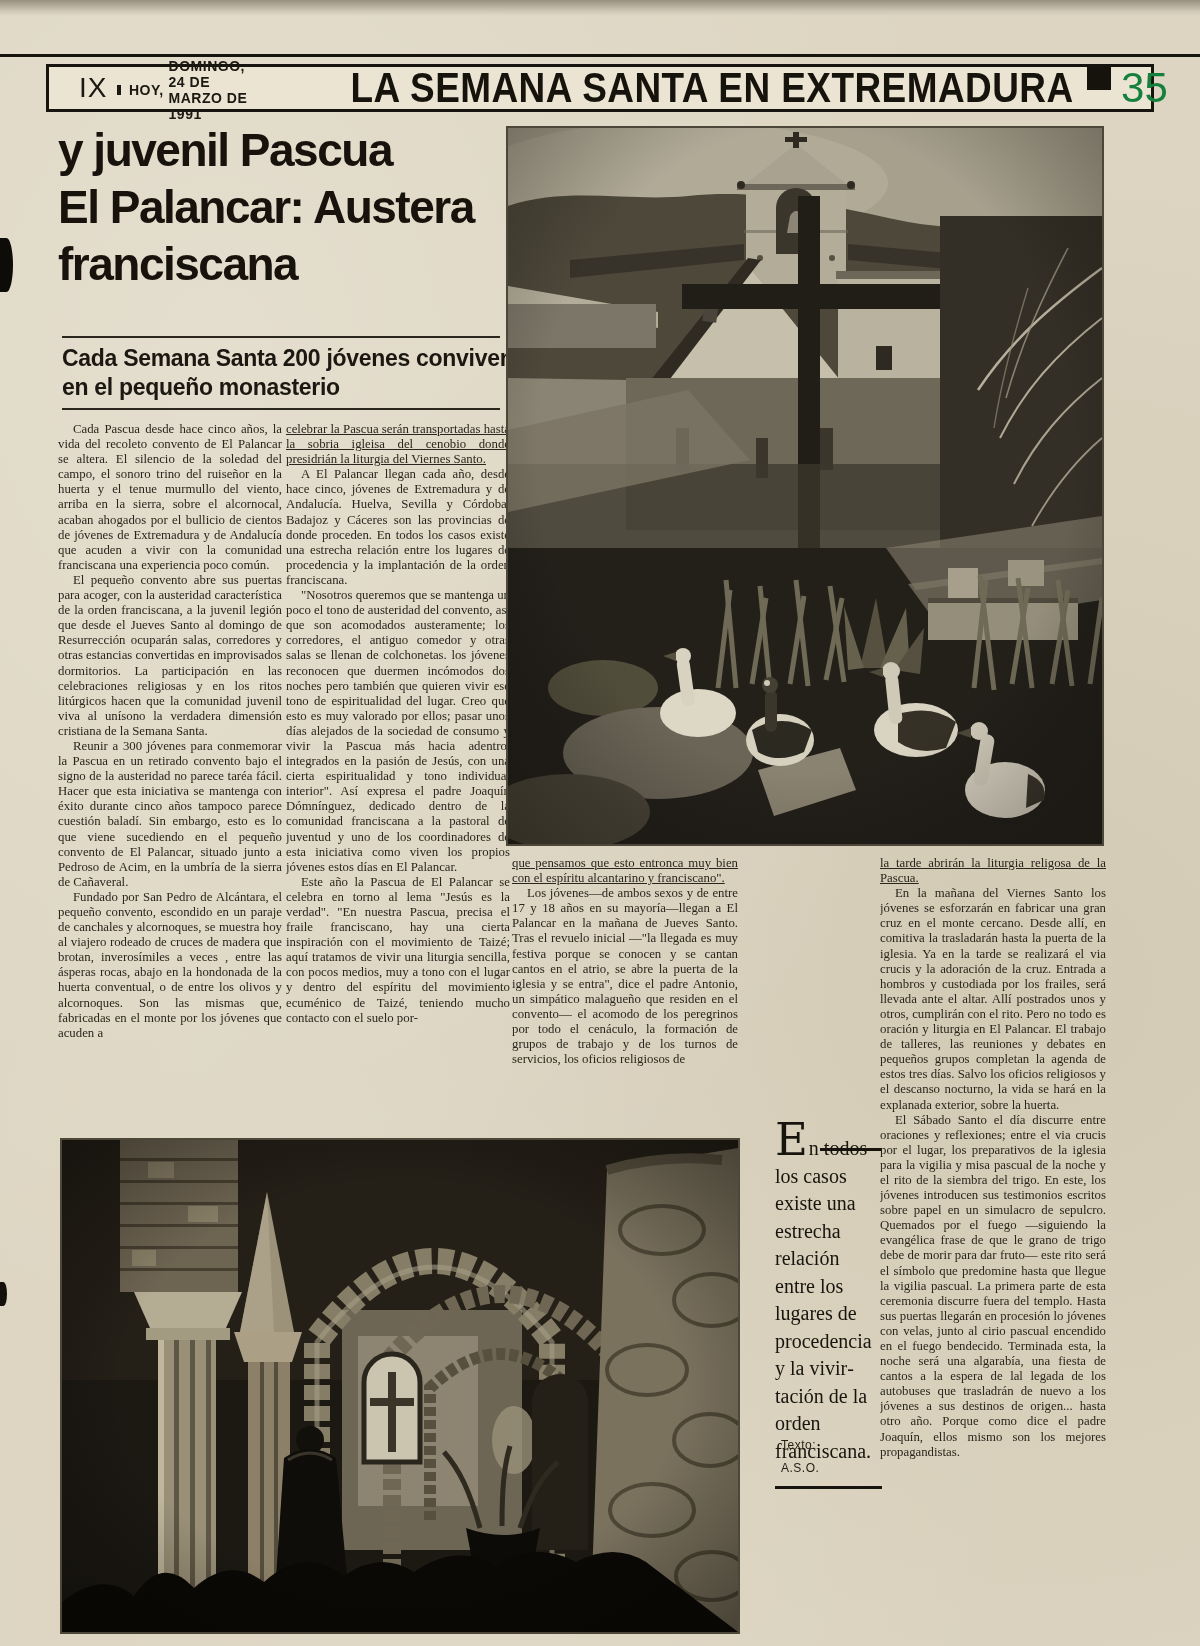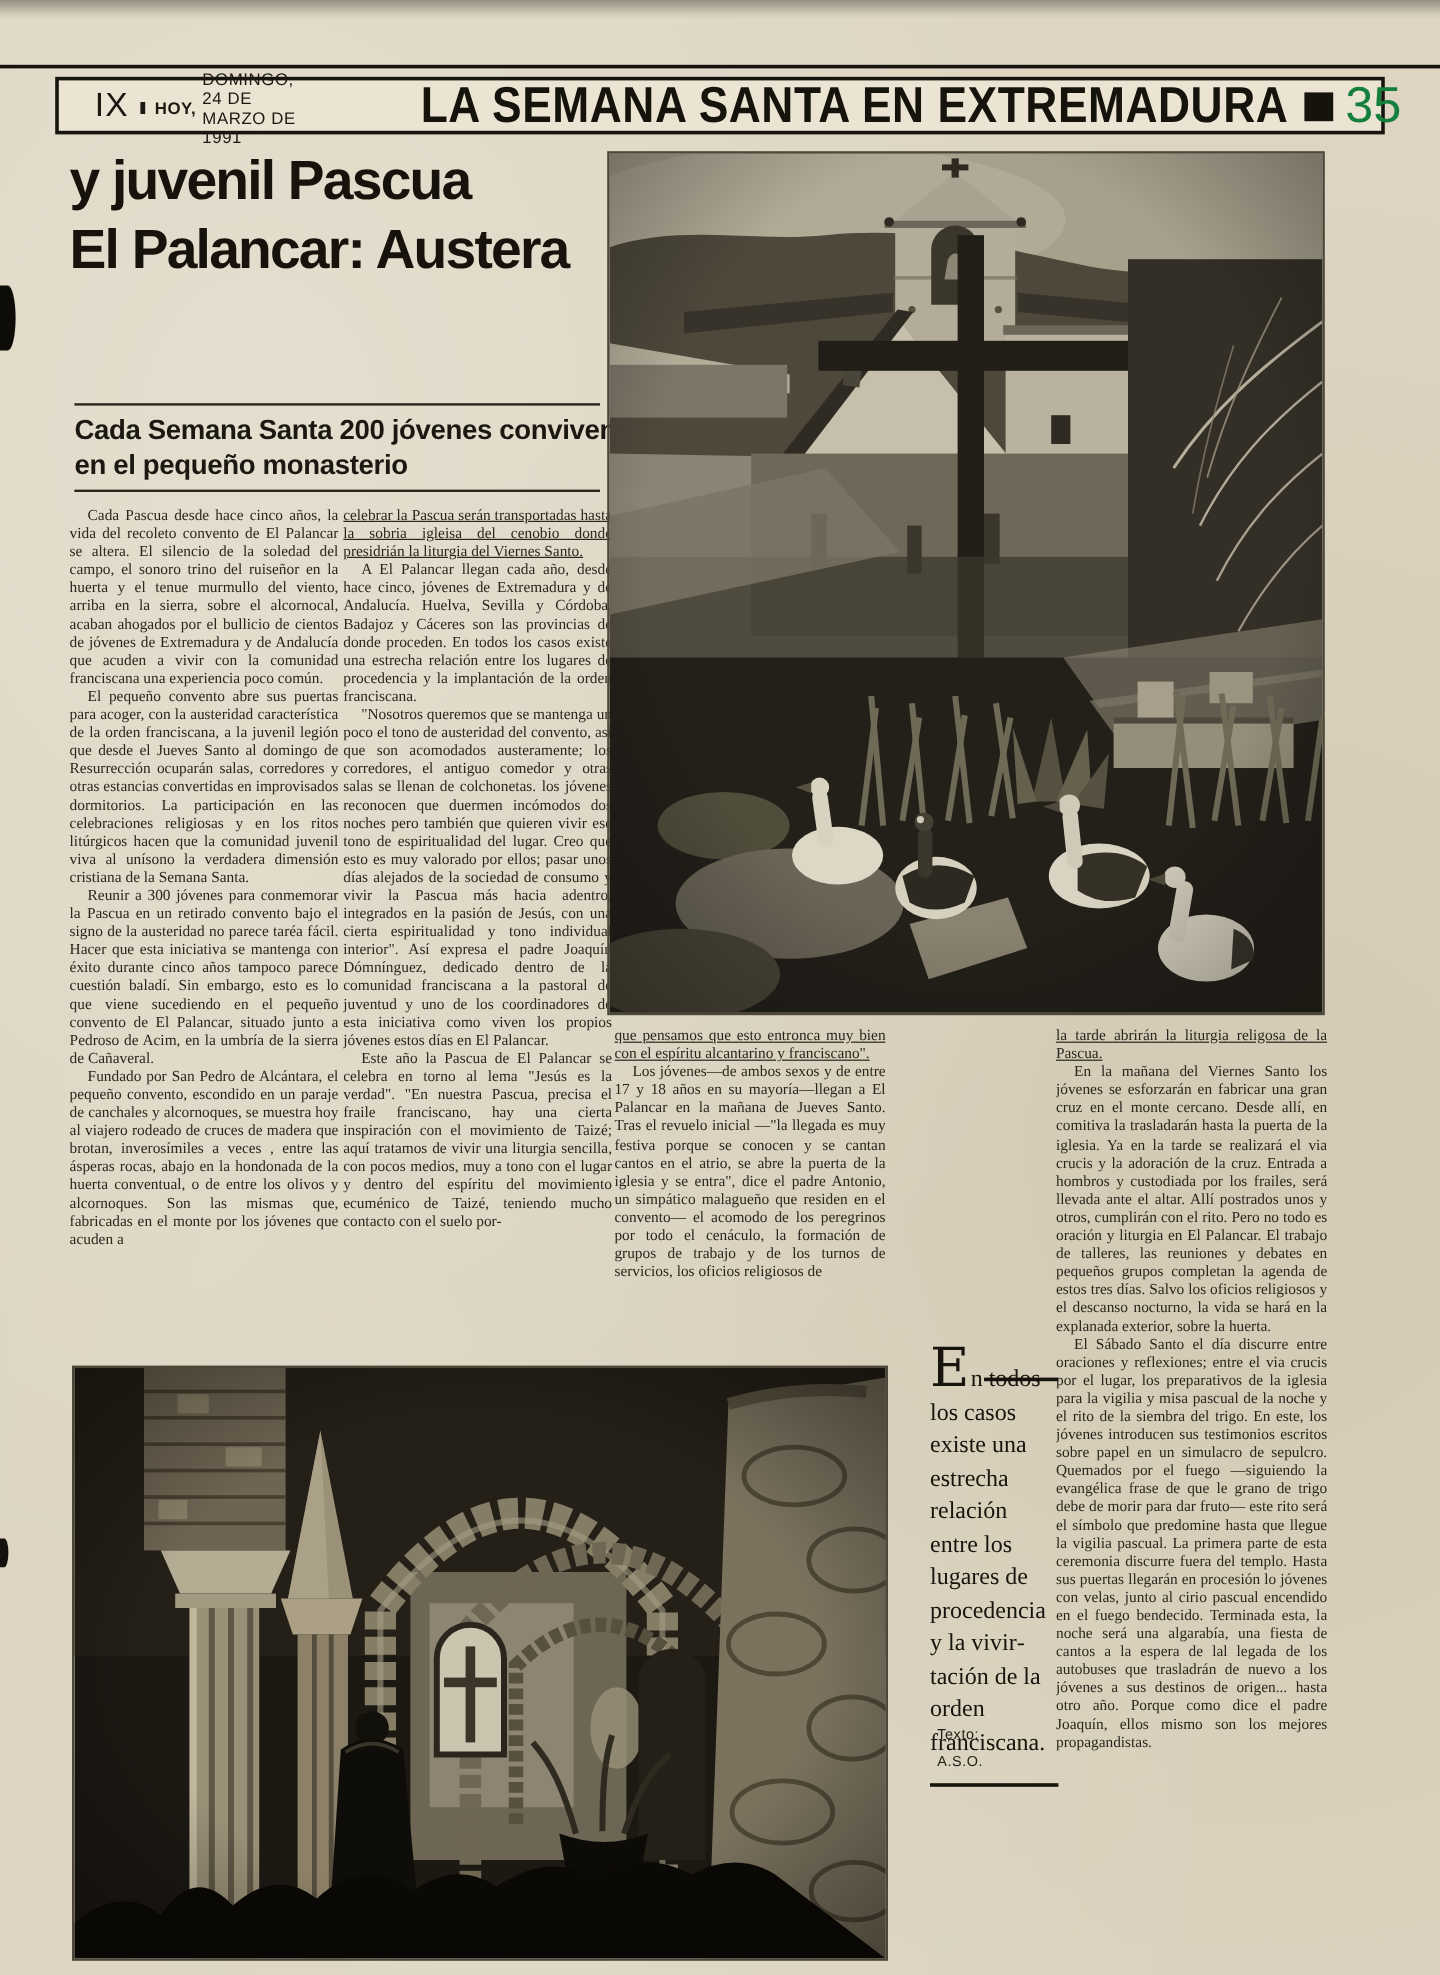--- a/index.html
+++ b/index.html
@@ -13,22 +13,22 @@
   .scan-top{position:absolute;left:0;top:0;width:1200px;height:16px;
     background:linear-gradient(#979080,#cfc8b6 70%,rgba(207,200,182,0));}
   .top-rule{position:absolute;left:0;top:54px;width:1200px;height:3px;background:#17140f;}
   .masthead{position:absolute;left:46px;top:64px;width:1108px;height:48px;border:3px solid #17140f;
     background:#ebe4d2;box-sizing:border-box;display:flex;align-items:center;justify-content:space-between;
     padding:0 16px 0 30px;}
   .mh-left{display:flex;align-items:center;font-family:"Liberation Sans",sans-serif;color:#1b1812;}
   .mh-ed{font-size:28px;font-weight:400;letter-spacing:1px;}
   .mh-sq{width:10px;height:10px;background:#1b1812;margin:4px 8px 0 10px;}
   .mh-paper{font-size:14px;font-weight:700;letter-spacing:.5px;margin-right:5px;margin-top:4px;}
-  .mh-date{font-size:14px;font-weight:400;letter-spacing:.5px;margin-top:4px;}
-  .mh-right{display:flex;align-items:center;}
+  .mh-date{font-size:14px;font-weight:700;letter-spacing:.5px;margin-top:4px;}
+  .mh-right{display:flex;align-items:flex-start;}
   .mh-section{font-family:"Liberation Sans",sans-serif;font-size:42px;font-weight:700;color:#16130d;
     transform:scaleX(.88);transform-origin:right center;letter-spacing:.5px;white-space:nowrap;}
   .mh-pagesq{width:24px;height:24px;background:#16130d;margin:2px 10px 0 14px;}
   .mh-pagenum{font-family:"Liberation Sans",sans-serif;font-size:42px;font-weight:400;color:#15803d;}
   .headline{position:absolute;left:58px;top:122px;width:470px;font-family:"Liberation Sans",sans-serif;
     font-weight:700;font-size:46px;line-height:57px;letter-spacing:-1.5px;color:#17130c;}
   .headline span{display:block;}
   .rule{position:absolute;background:#2b271f;height:2px;}
   .r-sub-top{left:62px;top:336px;width:438px;}
   .r-sub-bot{left:62px;top:408px;width:438px;}
@@ -74,20 +74,21 @@
     <div class="mh-right">
       <span class="mh-section">LA SEMANA SANTA EN EXTREMADURA</span>
       <span class="mh-pagesq"></span>
       <span class="mh-pagenum">35</span>
     </div>
   </div>
 
   <h1 class="headline" style="margin:0;">
     <span>y juvenil Pascua</span>
     <span>El Palancar: Austera</span>
+    <span>franciscana</span>
   </h1>
 
   <div class="rule r-sub-top"></div>
   <div class="subtitle">Cada Semana Santa 200 jóvenes conviven en el pequeño monasterio</div>
   <div class="rule r-sub-bot"></div>
 
   <div class="bodycol col1">
     <p>Cada Pascua desde hace cinco años, la vida del recoleto convento de El Palancar se altera. El silencio de la soledad del campo, el sonoro trino del ruiseñor en la huerta y el tenue murmullo del viento, arriba en la sierra, sobre el alcornocal, acaban ahogados por el bullicio de cientos de jóvenes de Extremadura y de Andalucía que acuden a vivir con la comunidad franciscana una experiencia poco común.</p>
     <p>El pequeño convento abre sus puertas para acoger, con la austeridad característica de la orden franciscana, a la juvenil legión que desde el Jueves Santo al domingo de Resurrección ocuparán salas, corredores y otras estancias convertidas en improvisados dormitorios. La participación en las celebraciones religiosas y en los ritos litúrgicos hacen que la comunidad juvenil viva al unísono la verdadera dimensión cristiana de la Semana Santa.</p>
     <p>Reunir a 300 jóvenes para conmemorar la Pascua en un retirado convento bajo el signo de la austeridad no parece taréa fácil. Hacer que esta iniciativa se mantenga con éxito durante cinco años tampoco parece cuestión baladí. Sin embargo, esto es lo que viene sucediendo en el pequeño convento de El Palancar, situado junto a Pedroso de Acim, en la umbría de la sierra de Cañaveral.</p>

